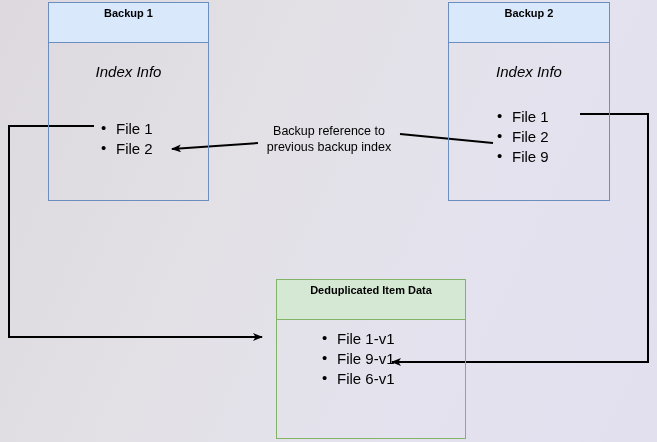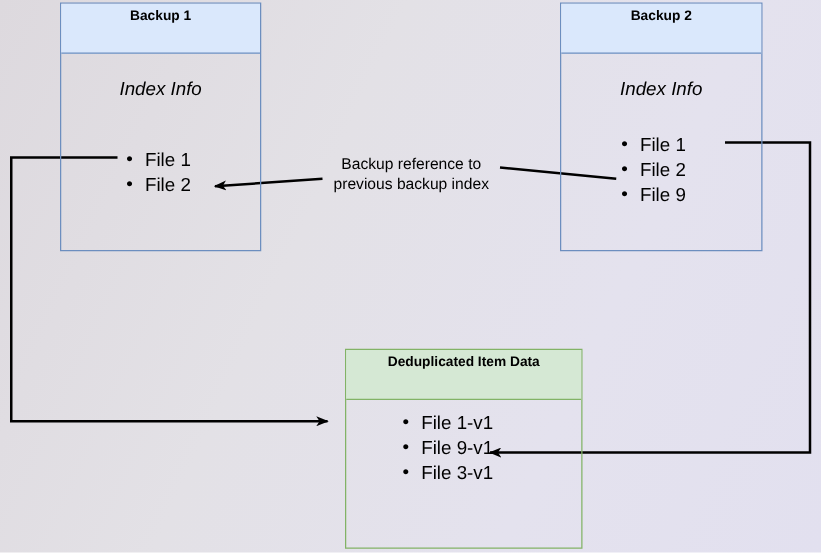--- a/index.html
+++ b/index.html
@@ -151,21 +151,21 @@
       </ul>
     </div>
   </div>
 
   <div class="box box-green" style="left:229px; top:279px; width:190px; height:160px;margin-left:47px;">
     <div class="box-header">Deduplicated Item Data</div>
     <div class="box-body">
       <ul class="file-list" style="left:45px; top:27px;">
         <li>File 1-v1</li>
         <li>File 9-v1</li>
-        <li>File 3-v1</li>
+        <li>File 6-v1</li>
       </ul>
     </div>
   </div>
 
   <div class="caption" style="left:254px; top:123px; width:150px;">
     <div>Backup reference to</div>
     <div>previous backup index</div>
   </div>
 
 </div>

